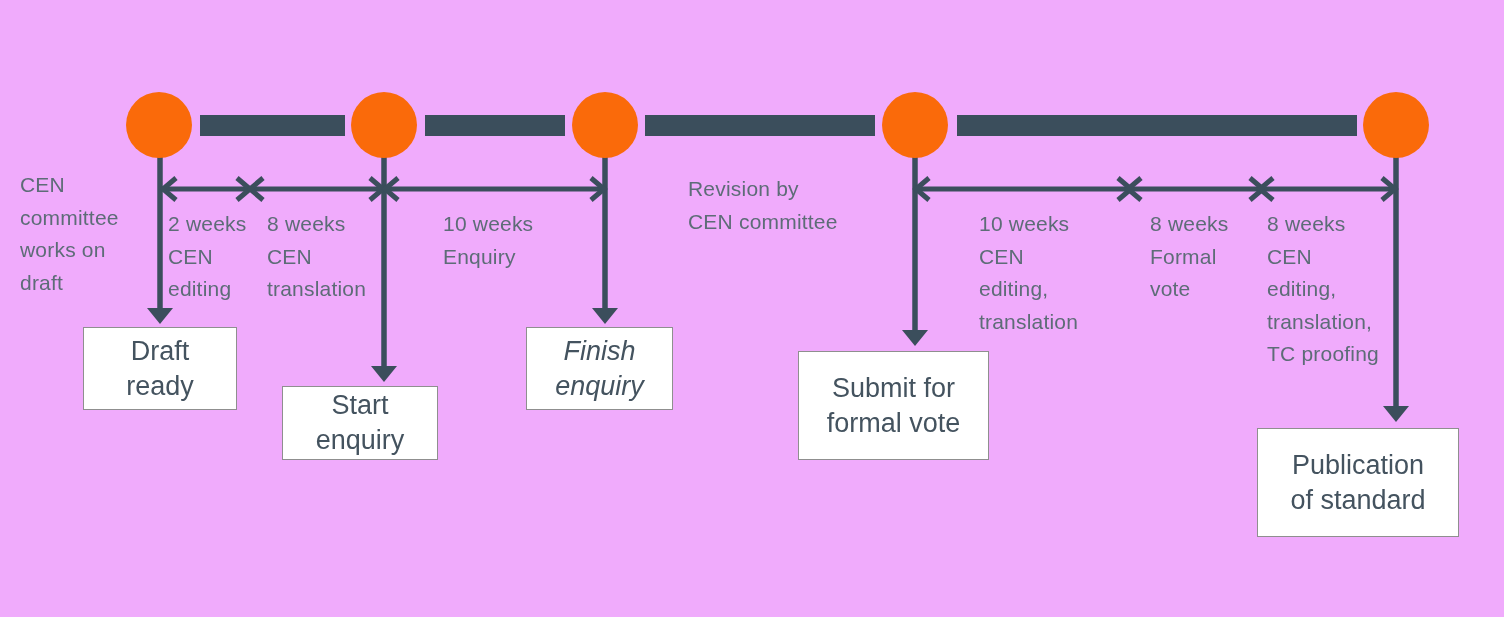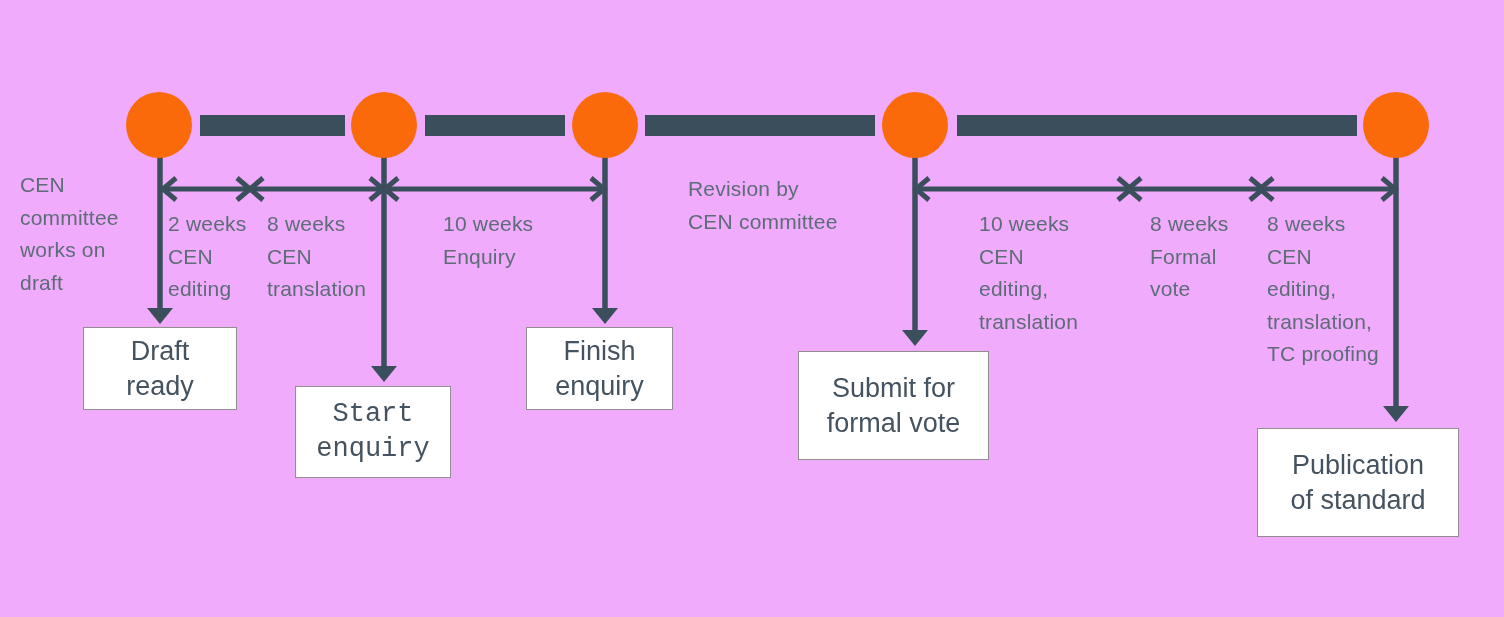--- a/index.html
+++ b/index.html
@@ -105,22 +105,22 @@
 Formal
 vote</div>
   <div class="note" style="left:1267px;top:208px;">8 weeks
 CEN
 editing,
 translation,
 TC proofing</div>
 
   <div class="milestone-box" style="left:83px;top:327px;width:154px;height:83px;">Draft
 ready</div>
-  <div class="milestone-box" style="left:295px;top:386px;width:156px;height:92px;font-family:Liberation Mono, monospace;">Start
+  <div class="milestone-box" style="left:282px;top:386px;width:156px;height:74px;">Start
 enquiry</div>
-  <div class="milestone-box" style="left:526px;top:327px;width:147px;height:83px;">Finish
+  <div class="milestone-box" style="left:526px;top:327px;width:147px;height:83px;font-style:italic;">Finish
 enquiry</div>
   <div class="milestone-box" style="left:798px;top:351px;width:191px;height:109px;">Submit for
 formal vote</div>
   <div class="milestone-box" style="left:1257px;top:428px;width:202px;height:109px;">Publication
 of standard</div>
 
 </div>
 
 </body></html>

